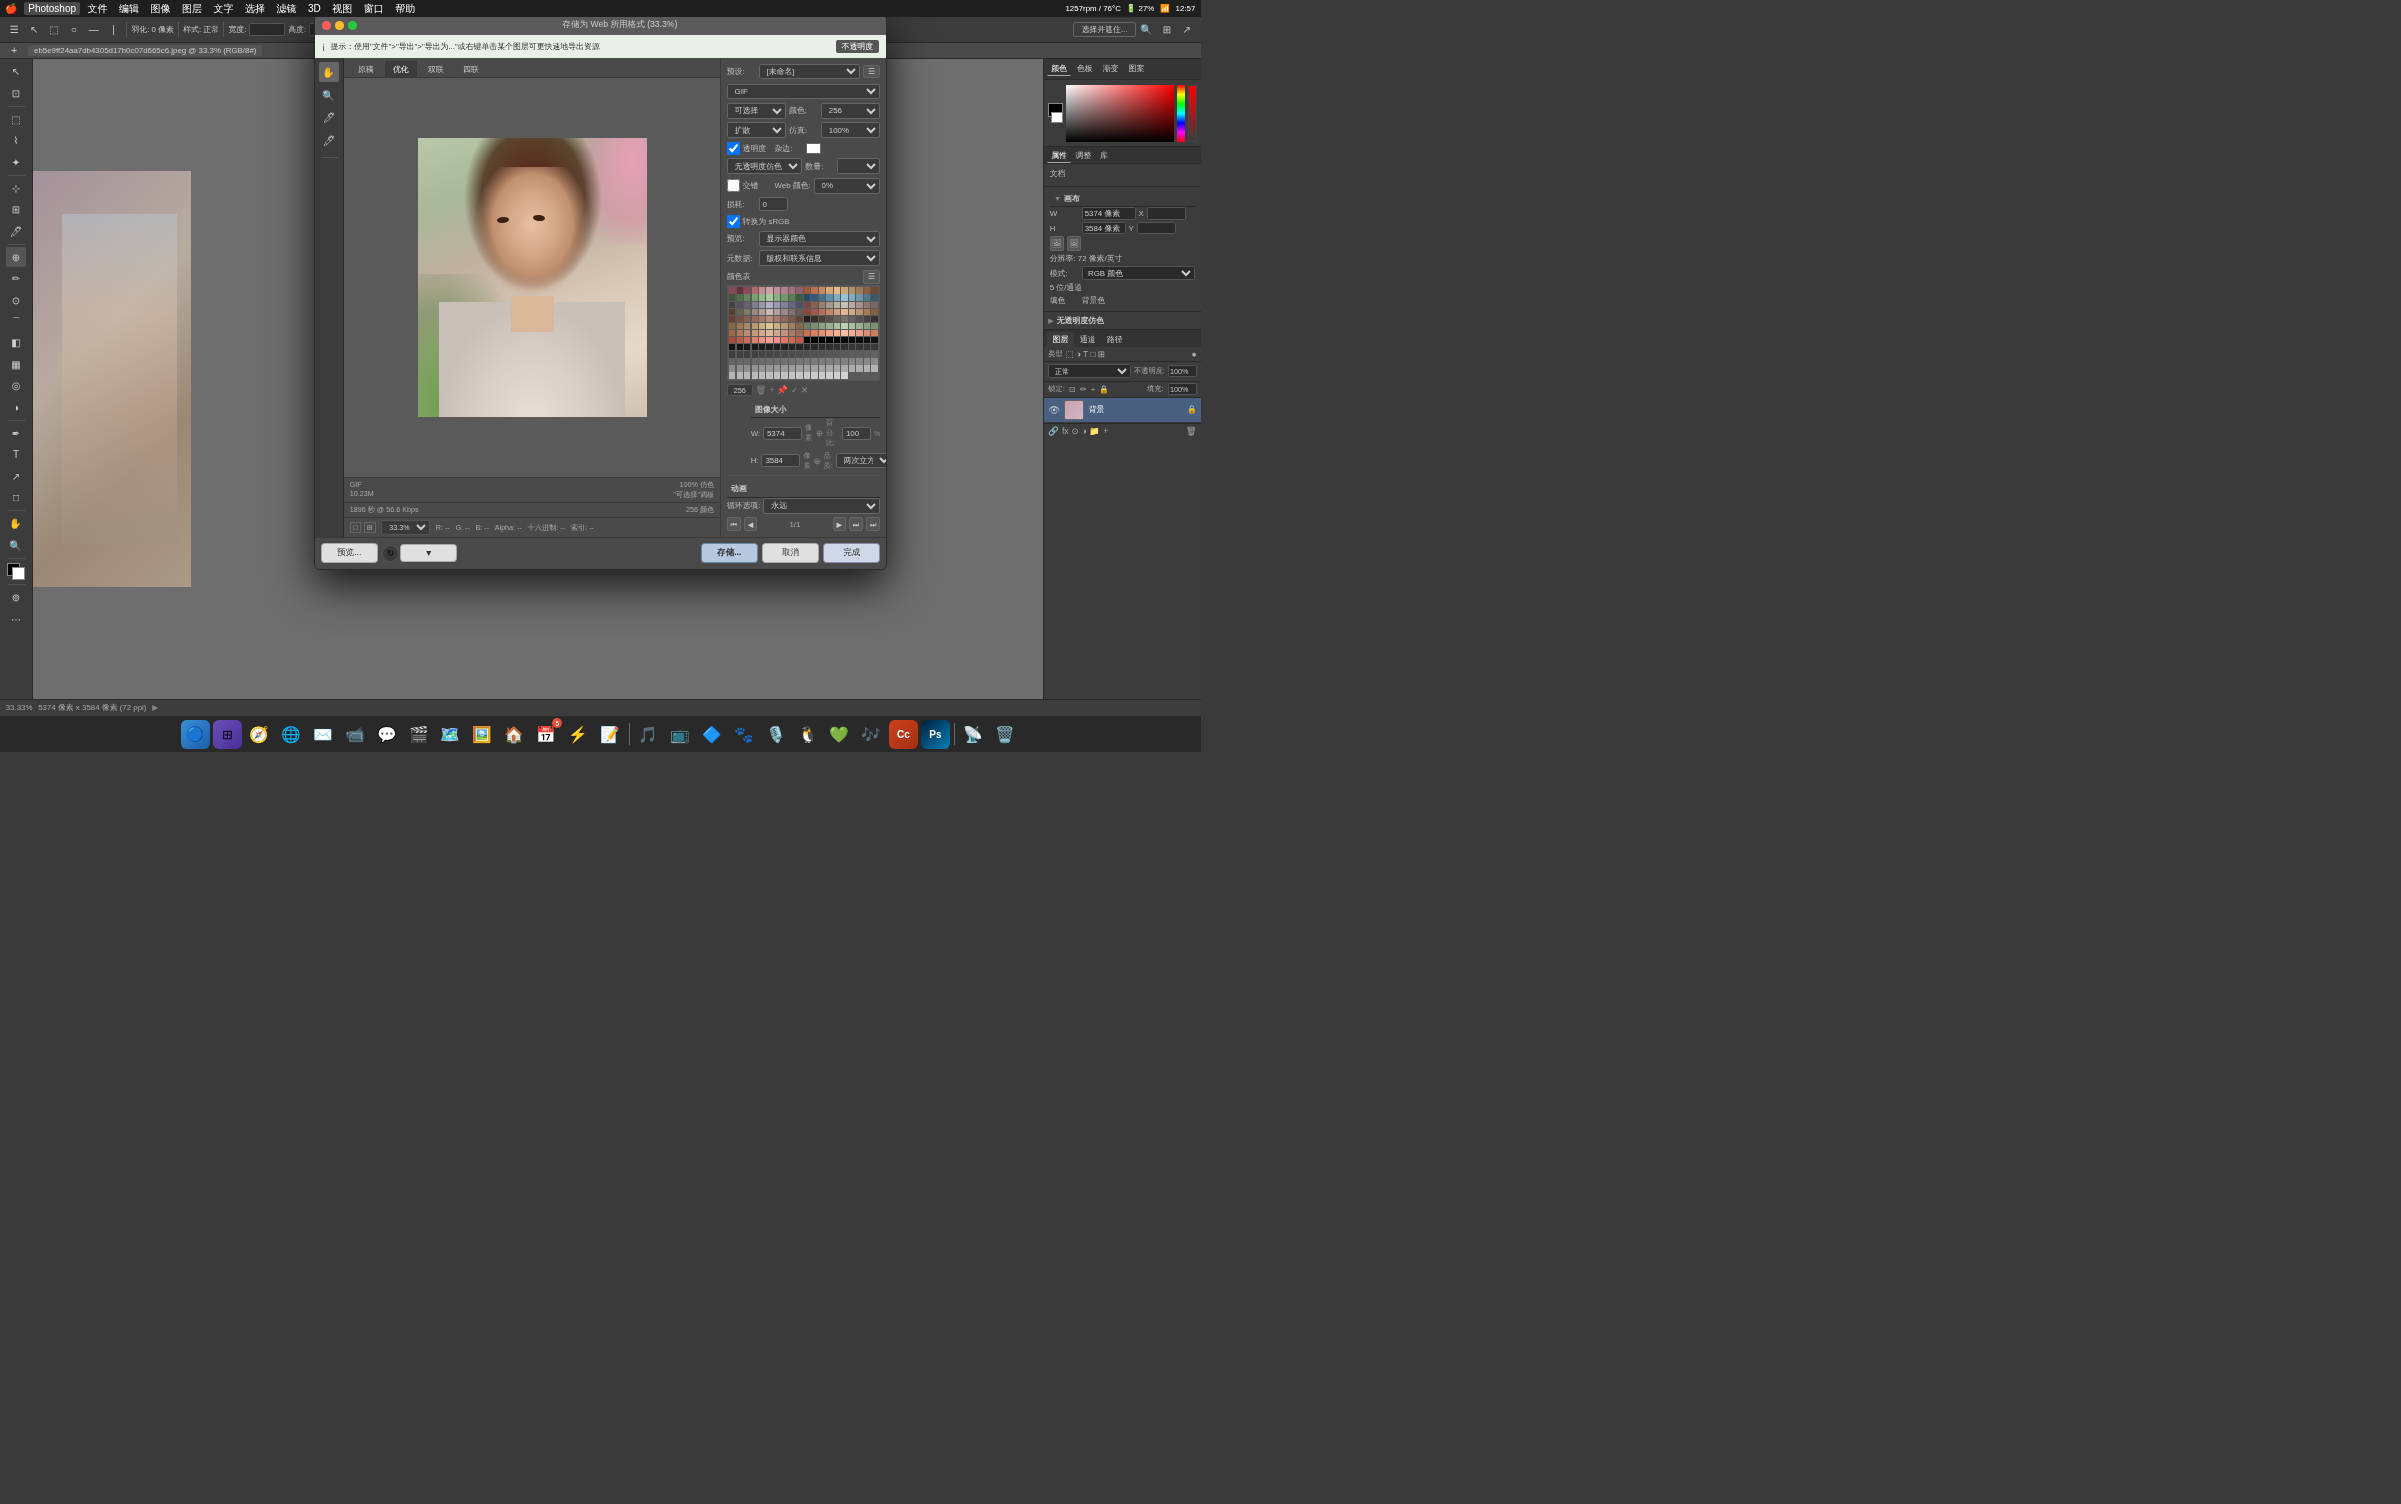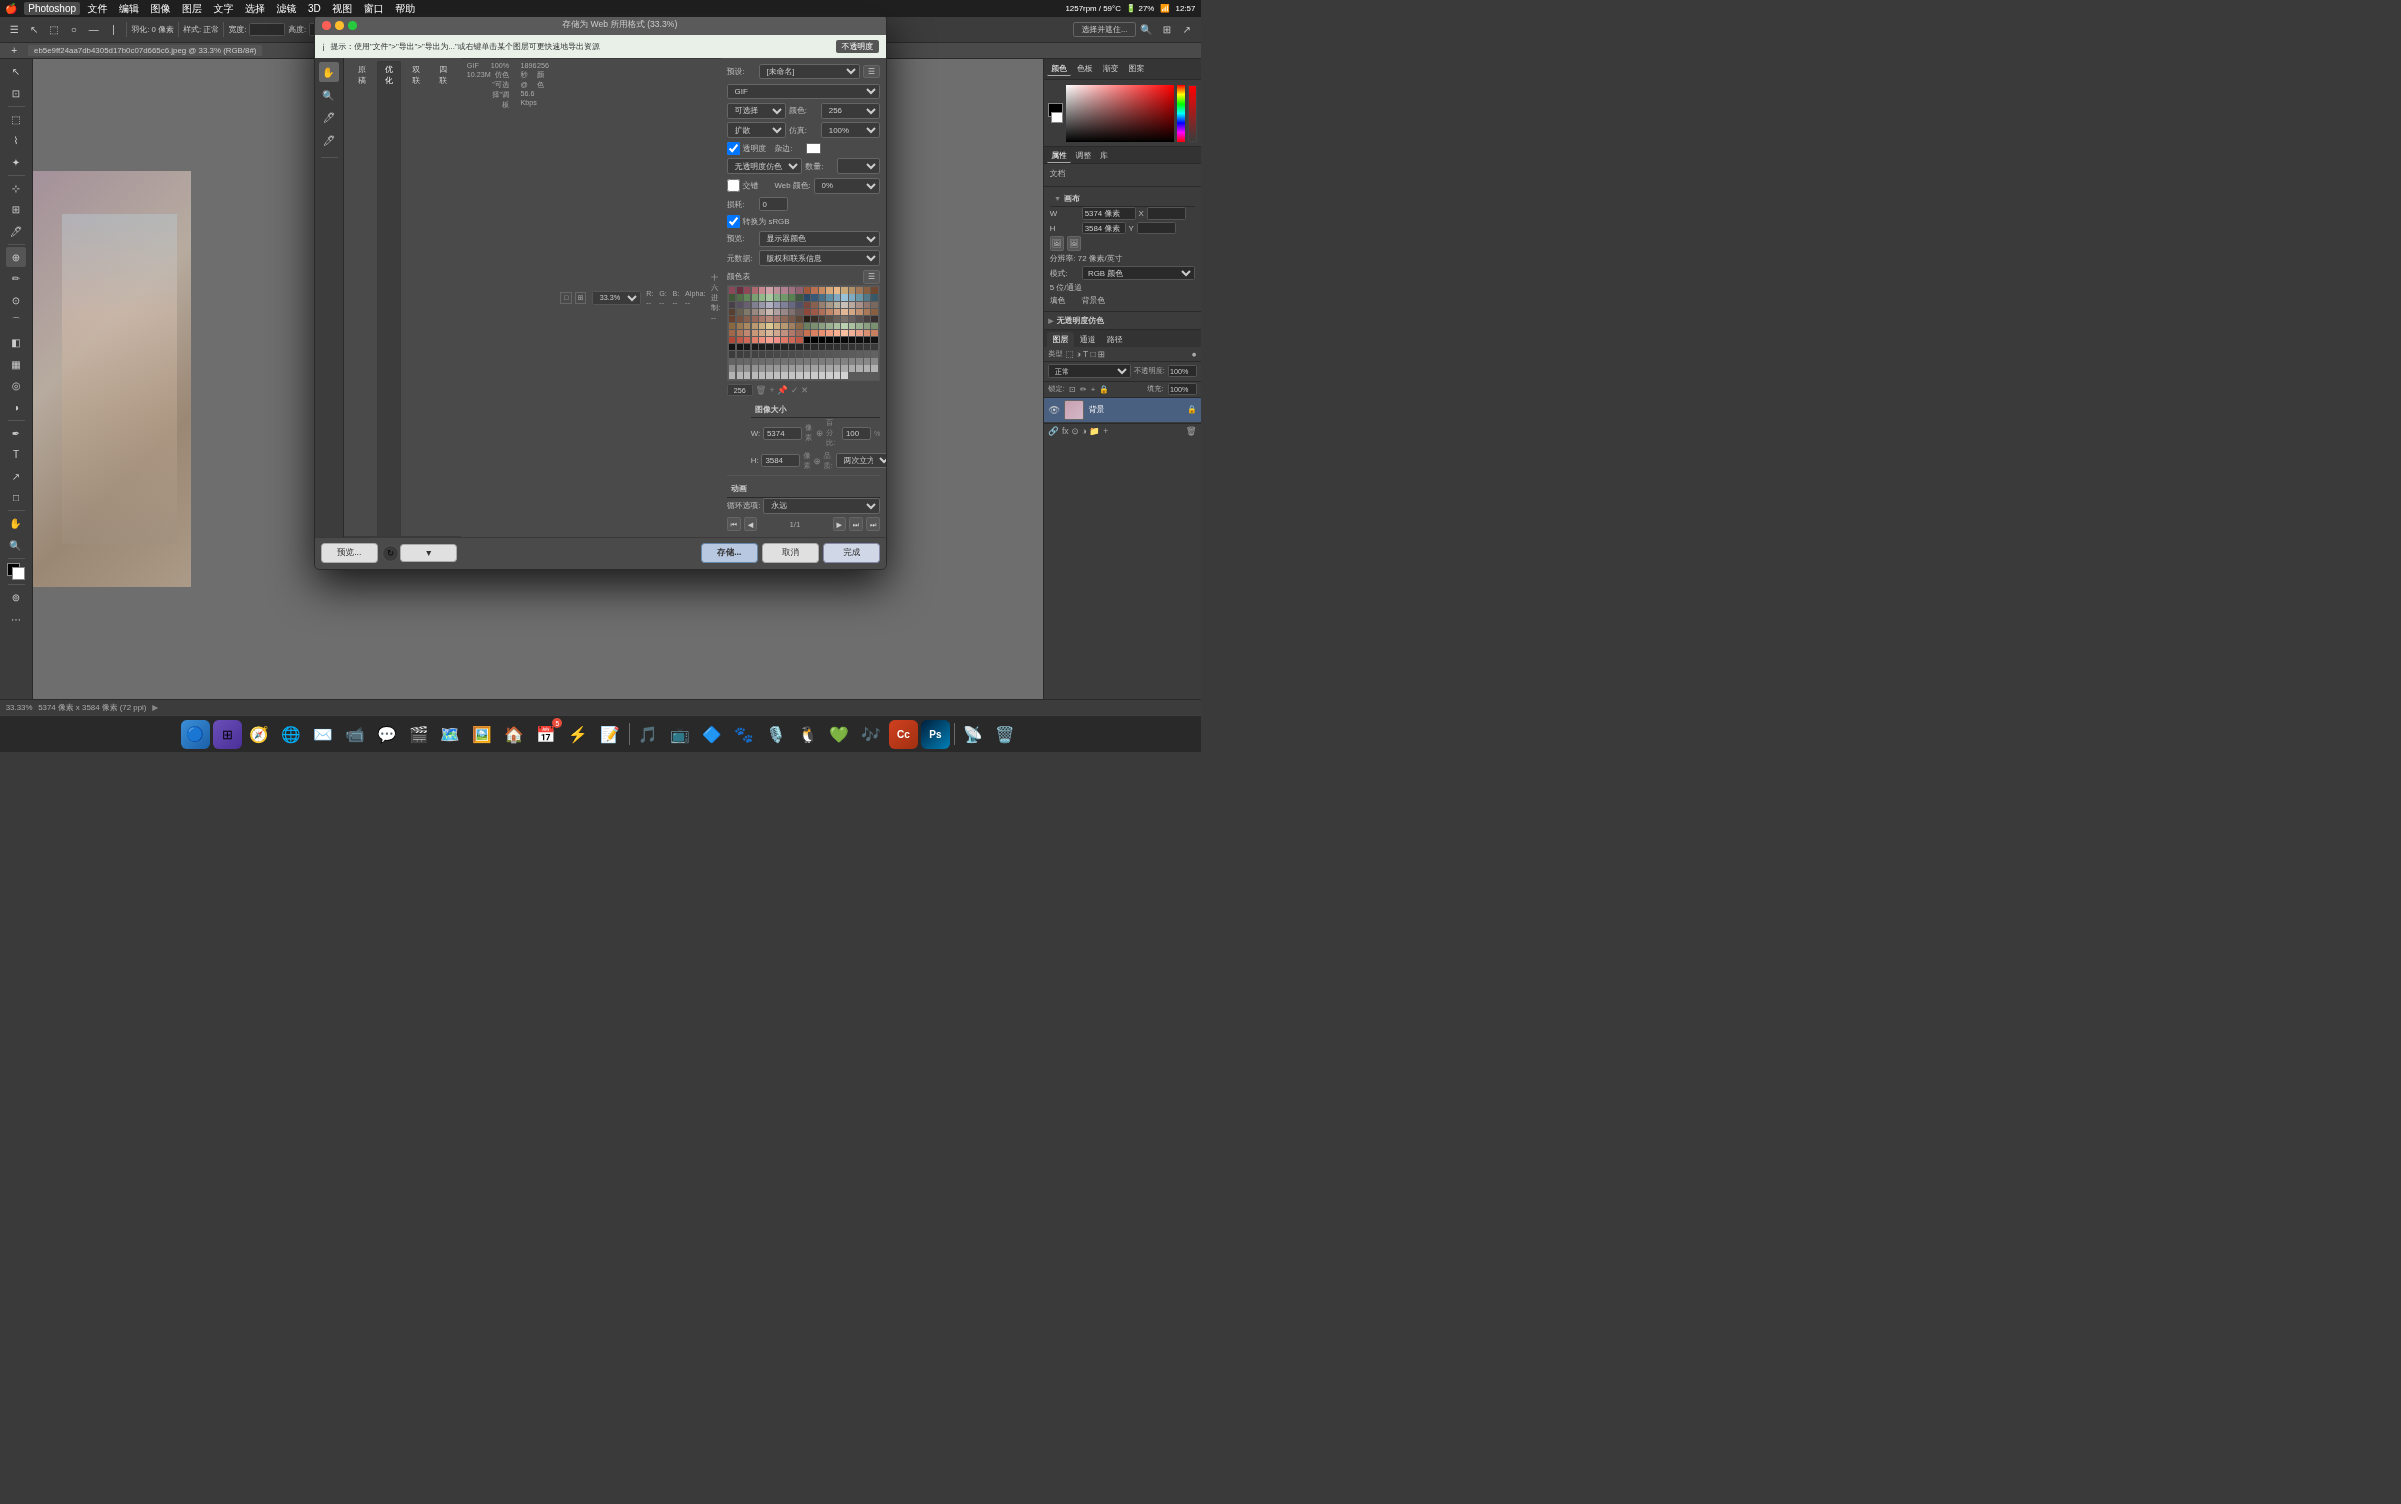--- a/index.html
+++ b/index.html
@@ -364,21 +364,21 @@
       flex: 1;
       text-align: center;
       color: #ccc;
       font-size: 8.6px;
     }
 
     
     .dialog-left {
       flex: 1;
       display: flex;
-      flex-direction: row;
+      flex-direction: column;
       border-right: 0.7px solid #3a3a3a;
       min-width: 0;
     }
 
     
     .dialog-info {
       background: #e8f0e8;
       padding: 4.3px 7.2px;
       display: flex;
       align-items: center;
@@ -825,21 +825,21 @@
       <span class="menubar-item">图像</span>
       <span class="menubar-item">图层</span>
       <span class="menubar-item">文字</span>
       <span class="menubar-item">选择</span>
       <span class="menubar-item">滤镜</span>
       <span class="menubar-item">3D</span>
       <span class="menubar-item">视图</span>
       <span class="menubar-item">窗口</span>
       <span class="menubar-item">帮助</span>
       <div class="menubar-right">
-        <span>1257rpm / 59°C</span>
+        <span>1257rpm / 76°C</span>
         <span>🔋 <span>27%</span></span>
         <span>📶</span>
         <span>12:57</span>
       </div>
     </div>
 
     <div class="ps-toolbar">
       <div class="toolbar-icon">☰</div>
       <div class="toolbar-icon">↖</div>
       <div style="display:flex; align-items:center; gap:2.9px;">

